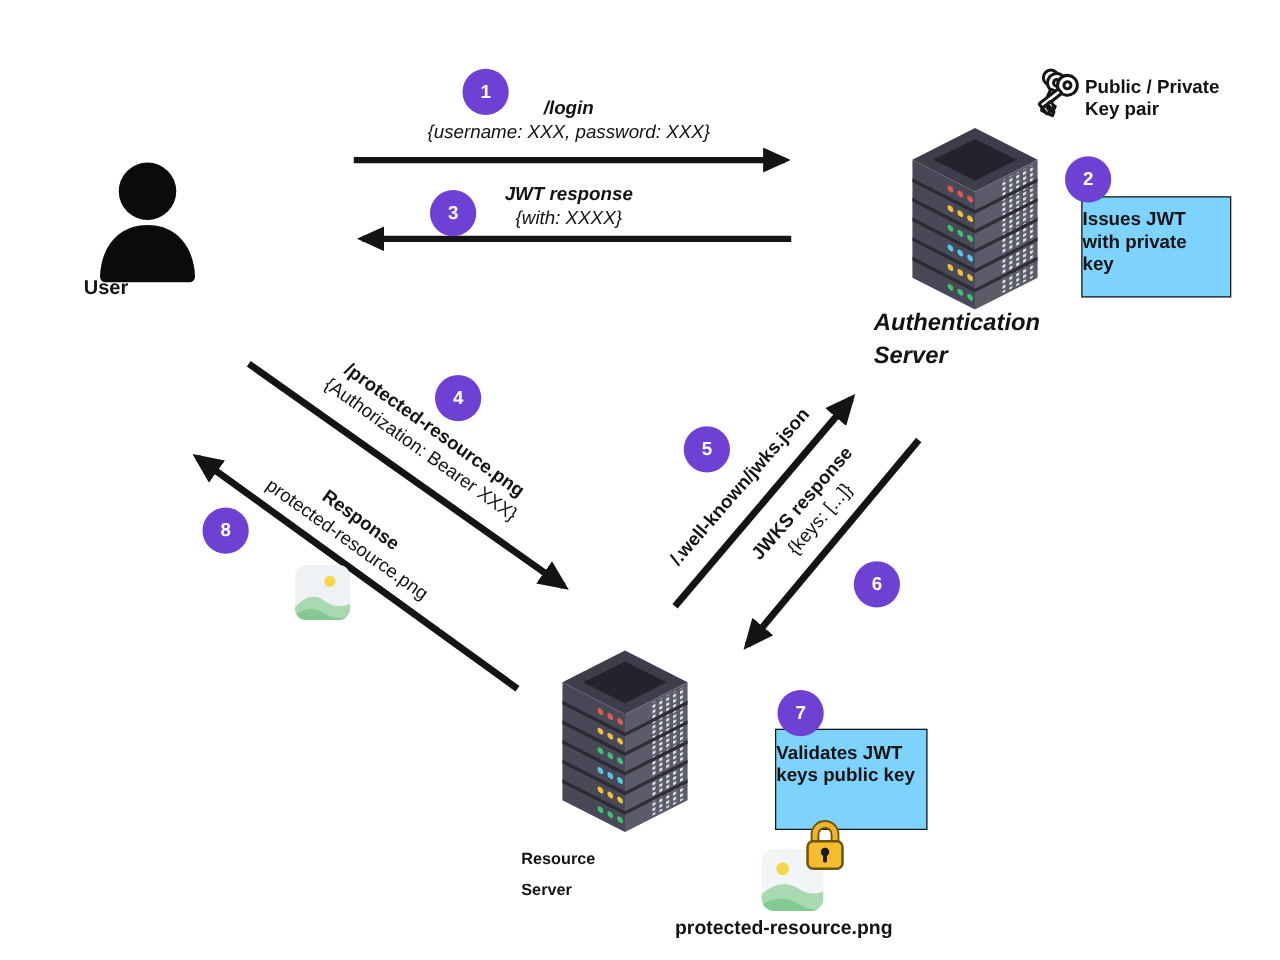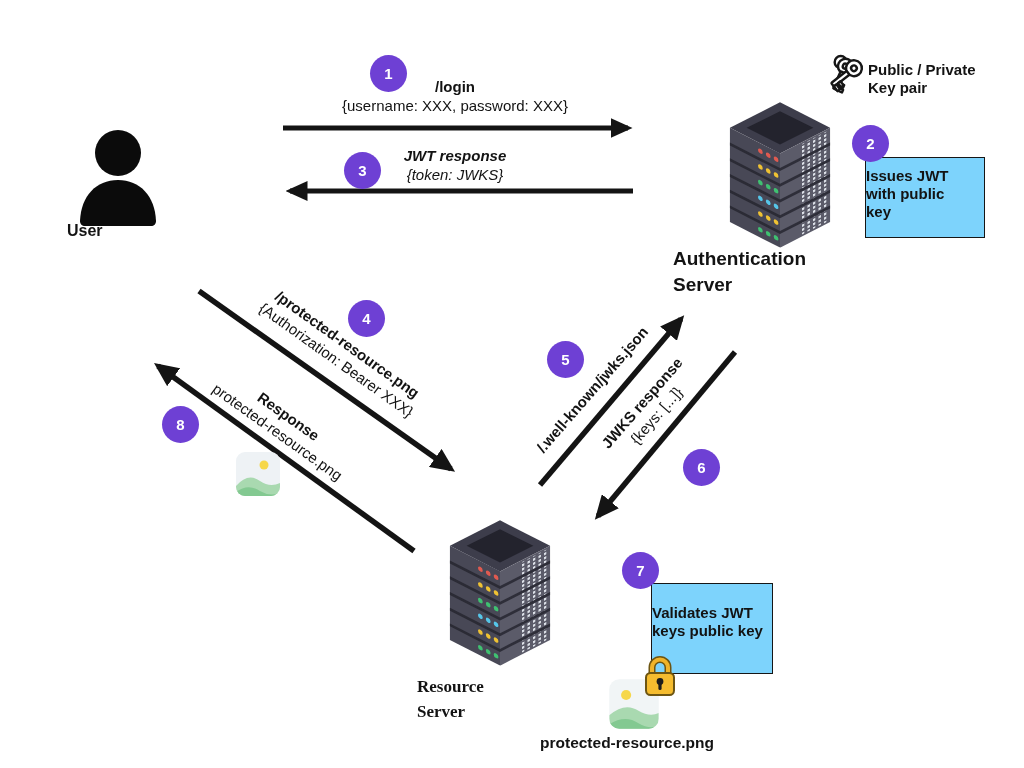--- a/index.html
+++ b/index.html
@@ -91,21 +91,21 @@
 
   <svg class="icon" style="left:73px;top:126px;" width="90" height="100" viewBox="0 0 90 100">
     <circle cx="45" cy="27" r="23" fill="#0b0b0b"></circle>
     <path d="M45,54 C23,54 8,70 7,95 C7,98 9,100 12,100 L78,100 C81,100 83,98 83,95 C82,70 67,54 45,54 Z" fill="#0b0b0b"></path>
   </svg>
   <div class="entity-label" style="left:67px;top:222px;width:100px;font-size:16px;">User</div>
 
   <svg class="icon" style="left:726px;top:100px;" width="108" height="148" viewBox="0 0 110 150">
     <use href="#sym-server"></use>
   </svg>
-  <div class="entity-label" style="left:673px;top:246px;width:166px;font-size:19px;line-height:26px;">
+  <div class="entity-label" style="left:699px;top:246px;width:166px;font-size:19px;line-height:26px;font-style:italic;">
     <div>Authentication</div>
     <div>Server</div>
   </div>
 
   <svg class="icon" style="left:823px;top:50px;" width="56" height="56" viewBox="0 0 60 60">
     <g stroke="#161616" stroke-width="2.6" fill="#ffffff" stroke-linejoin="round" stroke-linecap="round">
       <circle cx="19" cy="13" r="6.5" fill="none"></circle>
       <g transform="rotate(24 22 22)">
         <circle cx="22" cy="17" r="8"></circle>
         <rect x="19.5" y="24" width="5" height="20" rx="1"></rect>
@@ -123,51 +123,51 @@
     </g>
   </svg>
   <div class="entity-label" style="left:868px;top:61px;width:128px;font-size:15px;line-height:18px;">
     <div>Public / Private</div>
     <div>Key pair</div>
   </div>
 
   <svg class="icon" style="left:446px;top:518px;" width="108" height="148" viewBox="0 0 110 150">
     <use href="#sym-server"></use>
   </svg>
-  <div class="entity-label" style="left:417px;top:674px;width:166px;font-size:17px;line-height:25px;font-family:Liberation Serif, serif;">
+  <div class="entity-label" style="left:417px;top:674px;width:166px;font-size:13px;line-height:25px;">
     <div>Resource</div>
     <div>Server</div>
   </div>
 
   <div class="step-circle" style="left: 370px; top: 55px; background: rgb(110, 64, 212);">1</div>
   <div class="step-circle" style="left: 852px; top: 125px; background: rgb(110, 64, 212);">2</div>
   <div class="step-circle" style="left: 344px; top: 152px; background: rgb(110, 64, 212);">3</div>
   <div class="step-circle" style="left: 348px; top: 300px; background: rgb(110, 64, 212);">4</div>
   <div class="step-circle" style="left: 547px; top: 341px; background: rgb(110, 64, 212);">5</div>
   <div class="step-circle" style="left: 683px; top: 449px; background: rgb(110, 64, 212);">6</div>
   <div class="step-circle" style="left: 622px; top: 552px; background: rgb(110, 64, 212);">7</div>
   <div class="step-circle" style="left: 162px; top: 406px; background: rgb(110, 64, 212);">8</div>
 
   <div class="note-box" style="left:865px;top:157px;width:118px;height:70px;padding-top:9px;">
     <p>Issues JWT</p>
-    <p>with public</p>
+    <p>with private</p>
     <p>key</p>
   </div>
-  <div class="note-box" style="left:651px;top:583px;width:120px;height:69px;padding-top:20px;">
+  <div class="note-box" style="left:620px;top:583px;width:120px;height:69px;padding-top:10px;">
     <p>Validates JWT</p>
     <p>keys public key</p>
   </div>
 
-  <div class="flow-label" style="left:300px;top:77px;width:310px;">
+  <div class="flow-label" style="left:300px;top:77px;width:310px;font-style:italic;">
     <div class="t">/login</div>
     <div class="s">{username: XXX, password: XXX}</div>
   </div>
   <div class="flow-label" style="left:350px;top:146px;width:210px;font-style:italic;">
     <div class="t">JWT response</div>
-    <div class="s">{token: JWKS}</div>
+    <div class="s">{with: XXXX}</div>
   </div>
 
   <div class="flow-label rot35" style="left:212px;top:333px;width:260px;">
     <div class="t">/protected-resource.png</div>
     <div class="s">{Authorization: Bearer XXX}</div>
   </div>
   <div class="flow-label rot35" style="left:168px;top:405px;width:230px;">
     <div class="t">Response</div>
     <div class="s">protected-resource.png</div>
   </div>

